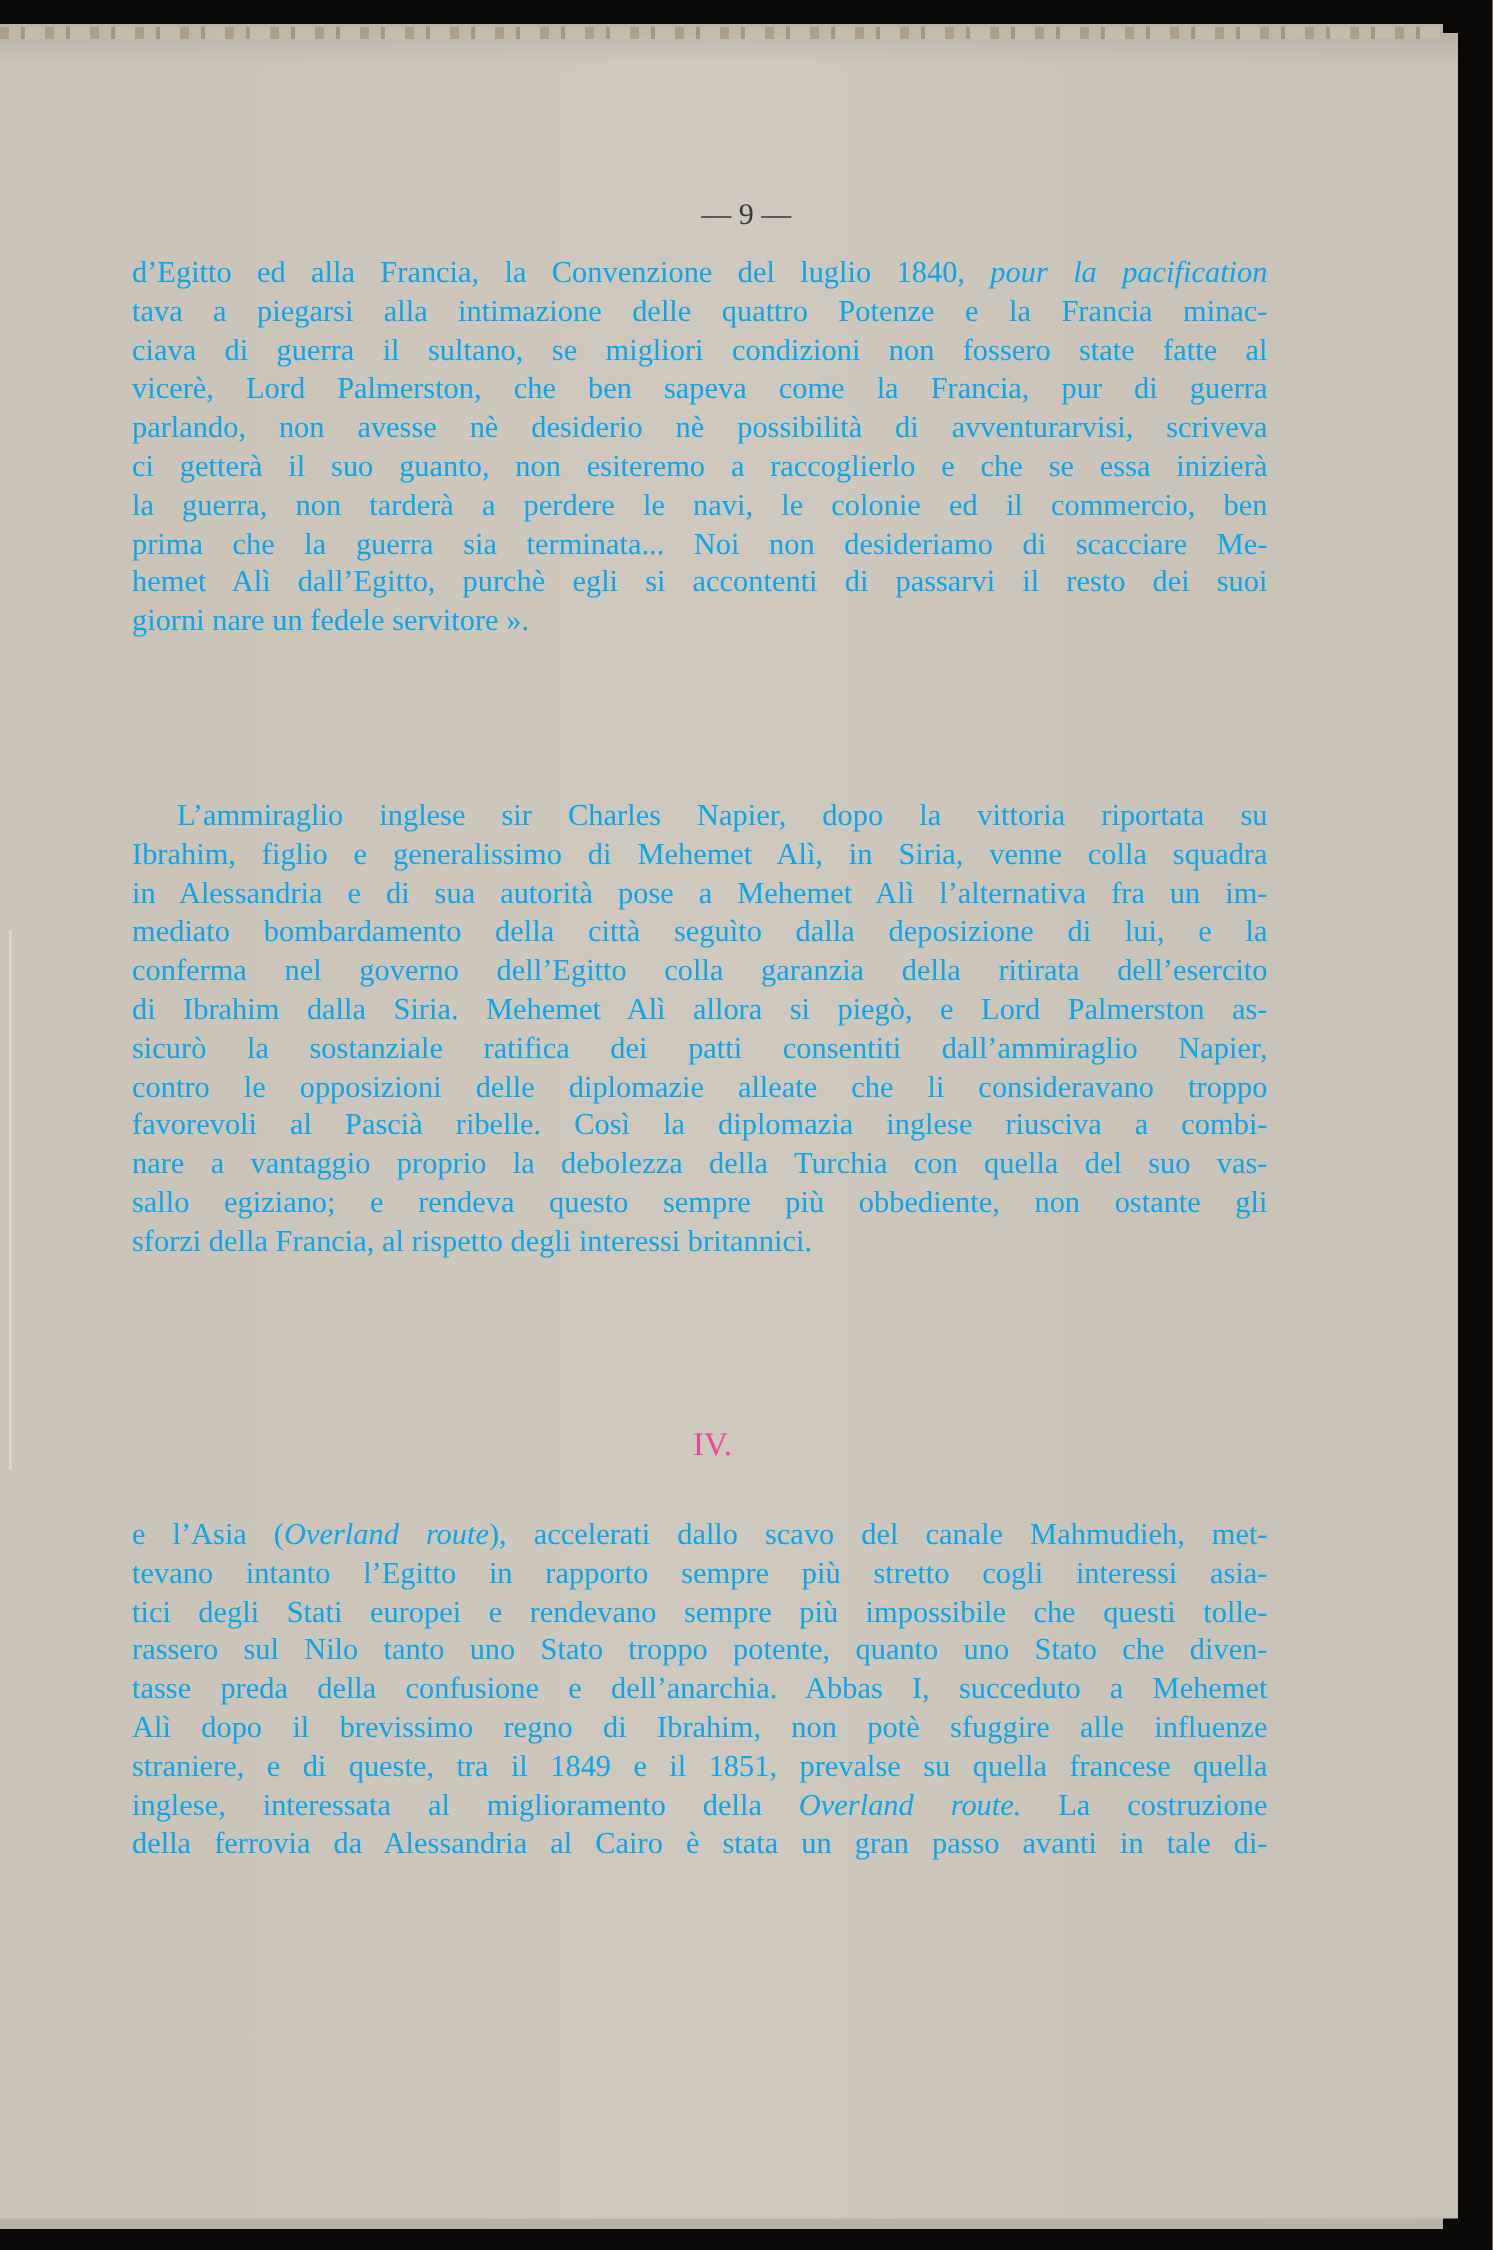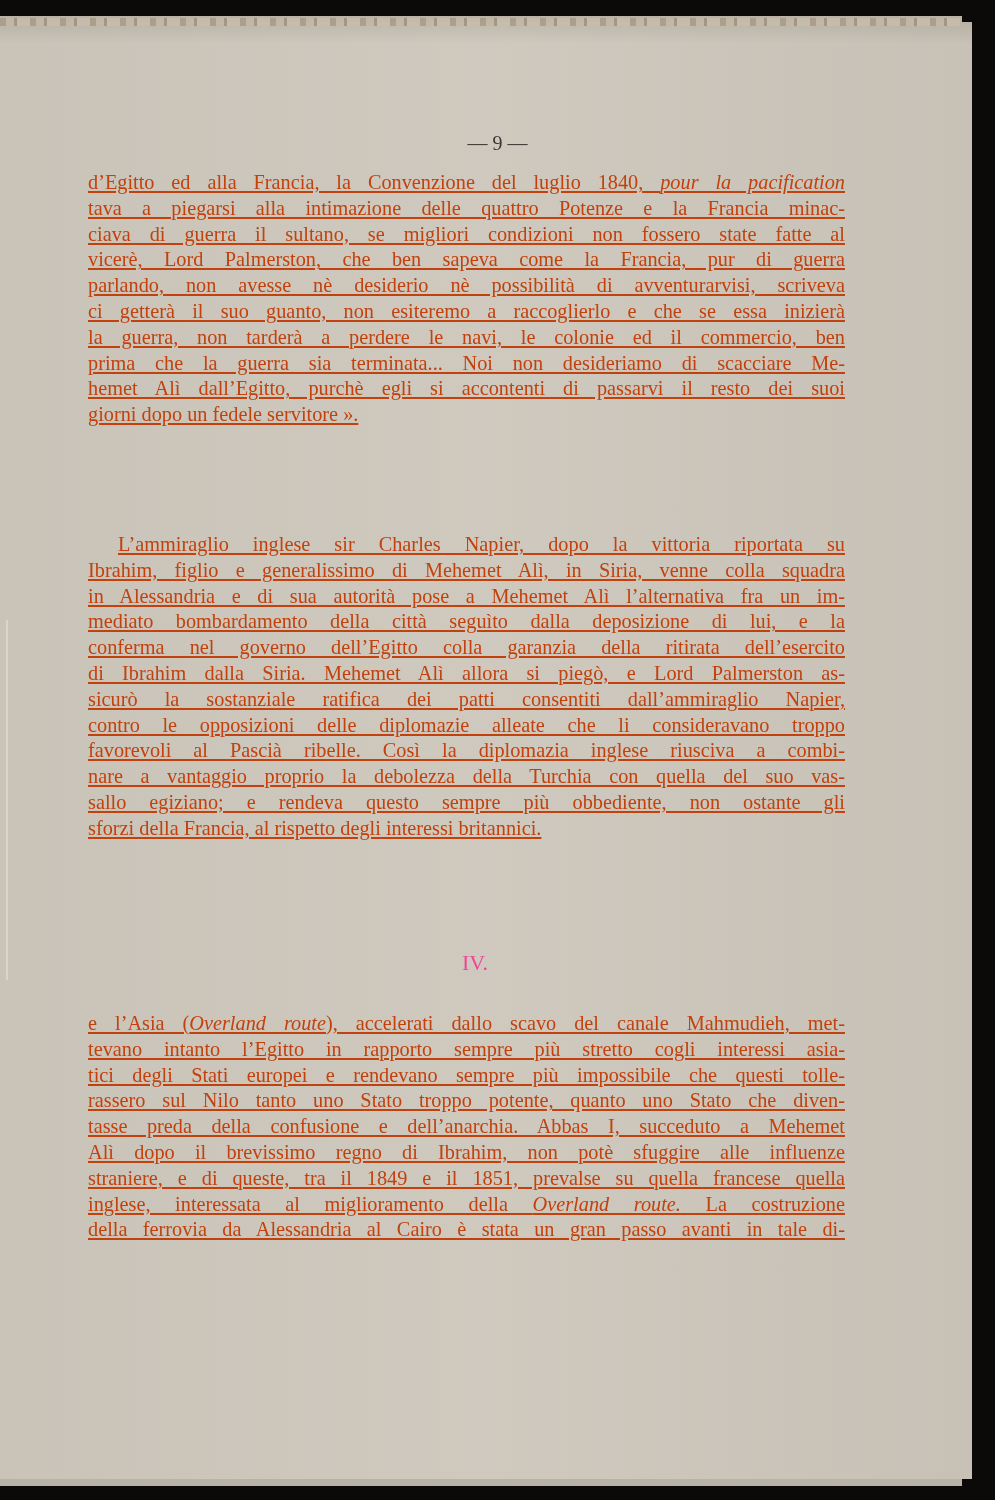--- a/index.html
+++ b/index.html
@@ -32,23 +32,22 @@
     .fold-line {
       position: absolute; left: 6px; top: 620px; width: 2px; height: 360px;
       background: #e3ded5; opacity: 0.7;
     }
     .page-number {
       position: absolute; top: 132px; left: 0; width: 995px;
       text-align: center; font-size: 20px; color: #3b3833;
     }
     .text-block {
       position: absolute; left: 88px; width: 757px;
-      font-size: 20.3px; line-height: 25.8px; color: #c2410c;
+      font-size: 20.3px; line-height: 25.8px; color: #0ea5e9;
       text-align: justify;
-      text-decoration: underline;
     }
     .line {
       display: block; white-space: nowrap;
       text-align: justify; text-align-last: justify;
       height: 25.8px;
     }
     .line.last { text-align-last: left; }
     .line.indent { padding-left: 30px; }
     .it { font-style: italic; }
     .section-heading {
@@ -69,21 +68,21 @@
 <div class="text-block" style="top:170px">
     <span class="line"><span>d’Egitto ed alla Francia, la Convenzione del luglio 1840, </span><span class="it">pour la pacification</span></span>
     <span class="line"><span>tava a piegarsi alla intimazione delle quattro Potenze e la Francia minac-</span></span>
     <span class="line"><span>ciava di guerra il sultano, se migliori condizioni non fossero state fatte al</span></span>
     <span class="line"><span>vicerè, Lord Palmerston, che ben sapeva come la Francia, pur di guerra</span></span>
     <span class="line"><span>parlando, non avesse nè desiderio nè possibilità di avventurarvisi, scriveva</span></span>
     <span class="line"><span>ci getterà il suo guanto, non esiteremo a raccoglierlo e che se essa inizierà</span></span>
     <span class="line"><span>la guerra, non tarderà a perdere le navi, le colonie ed il commercio, ben</span></span>
     <span class="line"><span>prima che la guerra sia terminata... Noi non desideriamo di scacciare Me-</span></span>
     <span class="line"><span>hemet Alì dall’Egitto, purchè egli si accontenti di passarvi il resto dei suoi</span></span>
-    <span class="line last"><span>giorni dopo un fedele servitore ».</span></span>
+    <span class="line last"><span>giorni nare un fedele servitore ».</span></span>
   </div>
 <div class="text-block" style="top:532px">
     <span class="line indent"><span>L’ammiraglio inglese sir Charles Napier, dopo la vittoria riportata su</span></span>
     <span class="line"><span>Ibrahim, figlio e generalissimo di Mehemet Alì, in Siria, venne colla squadra</span></span>
     <span class="line"><span>in Alessandria e di sua autorità pose a Mehemet Alì l’alternativa fra un im-</span></span>
     <span class="line"><span>mediato bombardamento della città seguìto dalla deposizione di lui, e la</span></span>
     <span class="line"><span>conferma nel governo dell’Egitto colla garanzia della ritirata dell’esercito</span></span>
     <span class="line"><span>di Ibrahim dalla Siria. Mehemet Alì allora si piegò, e Lord Palmerston as-</span></span>
     <span class="line"><span>sicurò la sostanziale ratifica dei patti consentiti dall’ammiraglio Napier,</span></span>
     <span class="line"><span>contro le opposizioni delle diplomazie alleate che li consideravano troppo</span></span>

